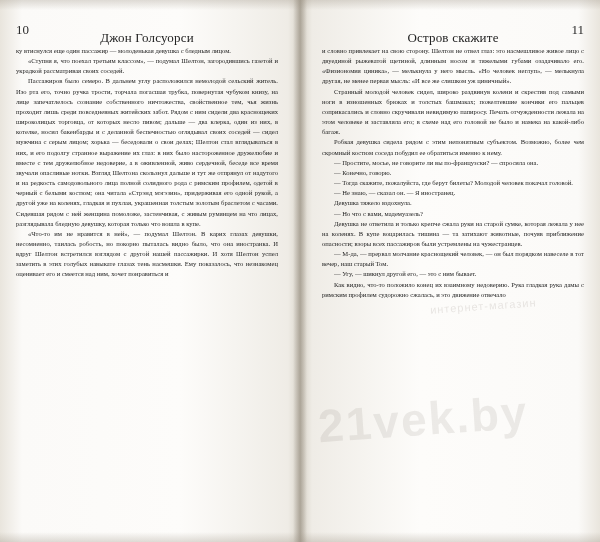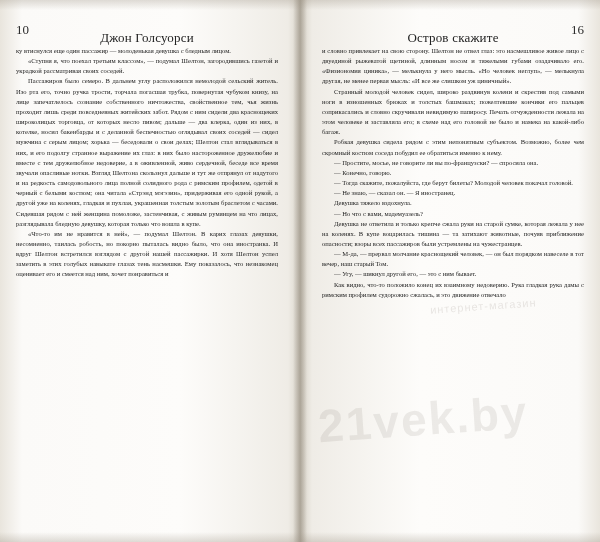--- a/index.html
+++ b/index.html
@@ -166,21 +166,21 @@
     <div class="body-text">
       <p class="cont">ку втиснулся еще один пассажир — молоденькая девушка с бледным лицом.</p>
       <p>«Ступня я, что поехал третьим классом», — подумал Шелтон, загородившись газетой и украдкой рассматривая своих соседей.</p>
       <p>Пассажиров было семеро. В дальнем углу расположился немолодой сельский житель. Изо рта его, точно ручка трости, торчала погасшая трубка, повернутая чубуком книзу, на лице запечатлелось сознание собственного ничтожества, свойственное тем, чья жизнь проходит лишь среди повседневных житейских забот. Рядом с ним сидели два краснощеких широколицых торговца, от которых несло пивом; дальше — два клерка, один из них, в котелке, носил бакенбарды и с деланной беспечностью оглядывал своих соседей — сидел мужчина с серым лицом; хорька — беседовали о свои делах; Шелтон стал вглядываться в них, и его подолгу странное выражение их глаз: в них было настороженное дружелюбие и вместе с тем дружелюбное недоверие, а в оживленной, живо сердечной, беседе все время звучали опасливые нотки. Взгляд Шелтона скользнул дальше и тут же отпрянул от надутого и на редкость самодовольного лица полной солидного рода с римским профилем, одетой в черный с белыми костюм; она читала «Стрэнд мэгэзин», придерживая его одной рукой, а другой уже на коленях, гладкая и пухлая, украшенная толстым золотым браслетом с часами. Сидевшая рядом с ней женщина помоложе, застенчивая, с живым румянцем на что лицах, разглядывала бледную девушку, которая только что вошла в купе.</p>
       <p>«Что-то им не нравится в ней», — подумал Шелтон. В карих глазах девушки, несомненно, таилась робость, но покорно пыталась видно было, что она иностранка. И вдруг Шелтон встретился взглядом с другой нашей пассажирки. И хотя Шелтон успел заметить в этих голубых навыкате глазах тень насмешки. Ему показалось, что незнакомец оценивает его и смеется над ним, хочет понравиться и</p>
     </div>
   </div>
 
   <div class="page-inner right-inner">
     <div class="header">
-      <span class="folio">16</span>
+      <span class="folio">11</span>
       <div class="running-title">Остров скажите</div>
     </div>
     <div class="body-text">
       <p class="cont">и словно привлекает на свою сторону. Шелтон не отвел глаз: это насмешливое живое лицо с двуединой рыжеватой щетиной, длинным носом и тяжелыми губами озадачивало его. «Физиономия циника», — мелькнула у него мысль. «Но человек неглуп», — мелькнула другая, не менее первая мысль: «И все же слишком уж циничный».</p>
       <p>Странный молодой человек сидел, широко раздвинув колени и скрестив под самыми ноги в изношенных брюках и толстых башмаках; пожелтевшие кончики его пальцев соприкасались и словно скручивали невидимую папиросу. Печать отчужденности лежала на этом человеке и заставляла его; в схеме над его головой не было и намека на какой-либо багаж.</p>
       <p>Робкая девушка сидела рядом с этим непонятным субъектом. Возможно, более чем скромный костюм соседа побудил ее обратиться именно к нему.</p>
       <p>— Простите, мосье, не говорите ли вы по-французски? — спросила она.</p>
       <p>— Конечно, говорю.</p>
       <p>— Тогда скажите, пожалуйста, где берут билеты? Молодой человек покачал головой.</p>
       <p>— Не знаю, — сказал он. — Я иностранец.</p>

